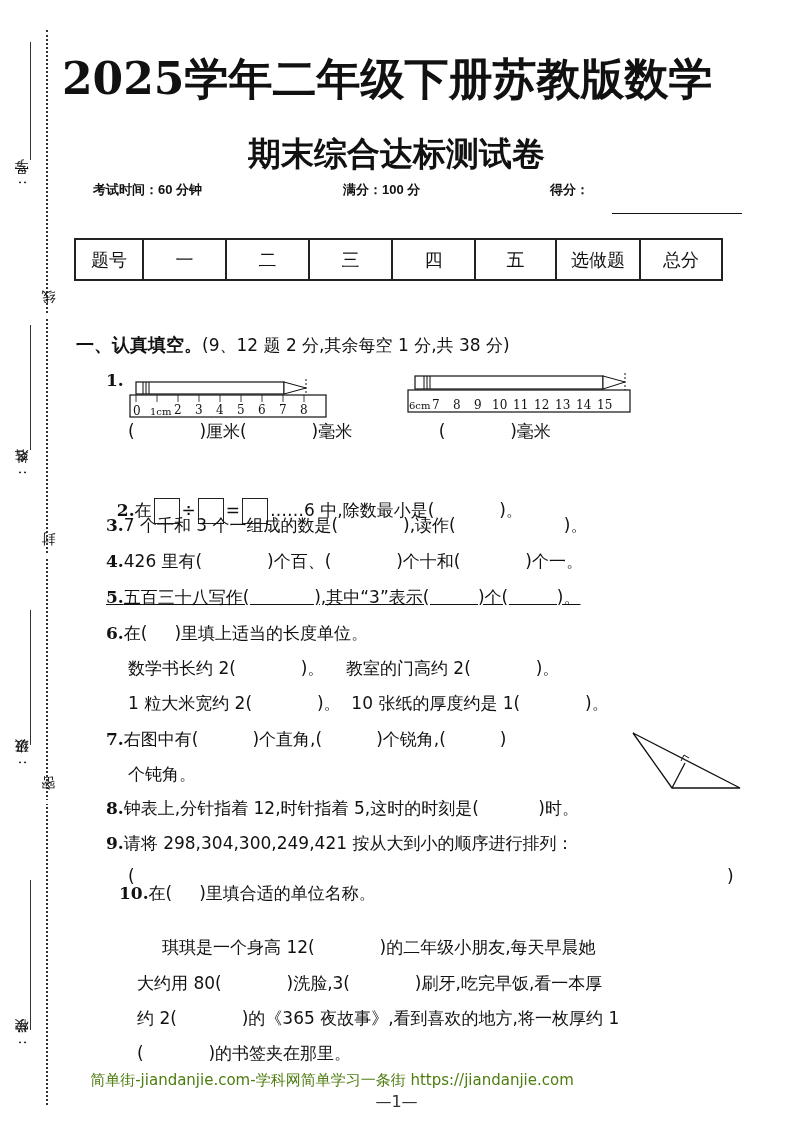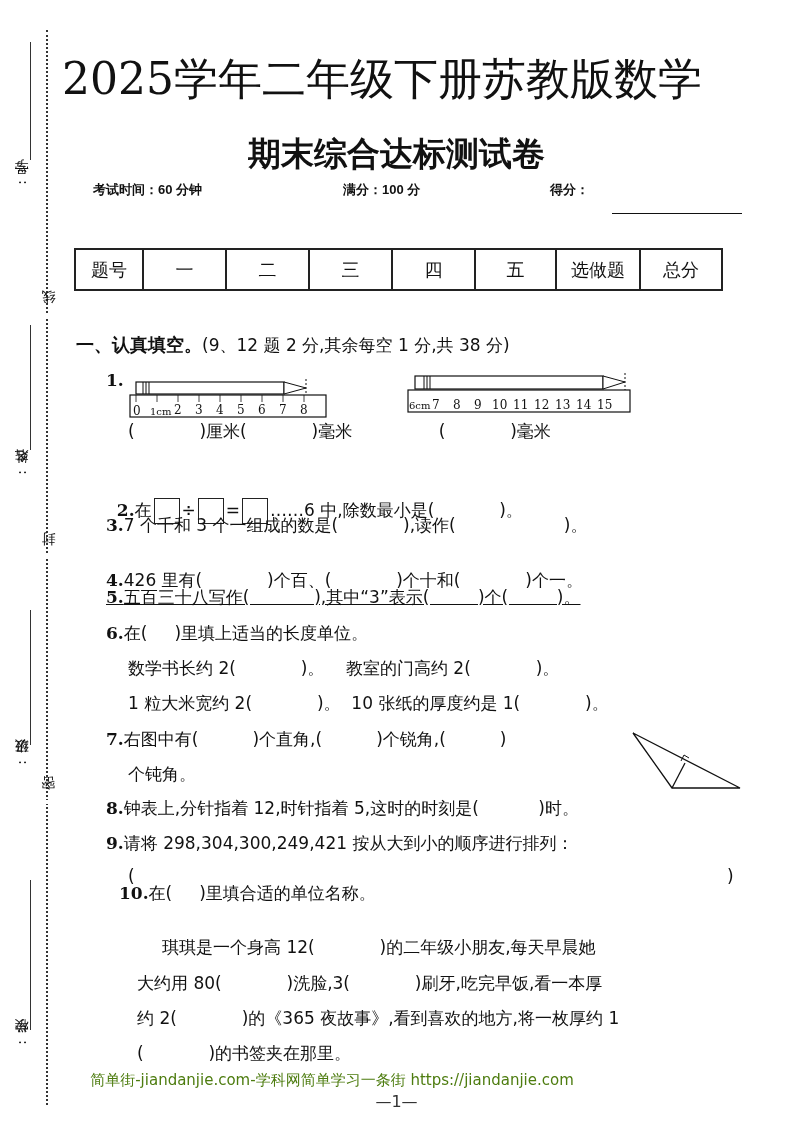--- a/index.html
+++ b/index.html
@@ -5,25 +5,25 @@
   html, body { margin:0; padding:0; background:#fff; }
   body { width:793px; height:1122px; position:relative; overflow:hidden; color:#111;
          font-family:"DejaVu Serif","Liberation Serif",serif; }
   .abs { position:absolute; }
   .margin-dots { position:absolute; left:46px; top:30px; height:1075px; width:0;
                  border-left:2px dotted #333; }
   .vlabel { position:absolute; writing-mode:vertical-rl; transform:rotate(180deg);
             font-size:14px; font-family:"DejaVu Serif",serif; }
   .vline { position:absolute; width:0; border-left:1px solid #333; }
   .seal { position:absolute; left:39px; font-size:14px; background:#fff; padding:2px 0; writing-mode:vertical-rl; transform:rotate(180deg); }
-  .title1 { position:absolute; left:62px; top:50px; width:680px; font-size:44px; font-weight:normal; letter-spacing:0px; white-space:nowrap; font-family:"DejaVu Serif",serif; }
+  .title1 { position:absolute; left:62px; top:50px; width:680px; font-size:44px; font-weight:bold; letter-spacing:0px; white-space:nowrap; font-family:"DejaVu Serif",serif; }
   .title2 { position:absolute; left:0; width:793px; top:132px; text-align:center; font-size:33px; font-weight:bold; font-family:"DejaVu Serif",serif; }
   .info { position:absolute; top:181px; font-size:13px; font-weight:bold; font-family:Liberation Sans, sans-serif; }
   .score-line { position:absolute; left:612px; top:213px; width:130px; border-bottom:1px solid #111; }
-  table.score { position:absolute; left:74px; top:238px; border-collapse:collapse; font-size:18px;margin-top:10px; }
+  table.score { position:absolute; left:74px; top:238px; border-collapse:collapse; font-size:18px; }
   table.score td { border:2px solid #222; height:39px; text-align:center; padding:0; font-family:"DejaVu Sans",sans-serif; }
   .sec-head { position:absolute; left:76px; top:333px; font-size:17px; font-family:"DejaVu Sans",sans-serif;text-align:right; }
   .sec-head b { font-weight:bold; font-size:18px; }
   .q { position:absolute; font-size:17px; white-space:pre; font-family:"DejaVu Sans",sans-serif; }
   .qn { font-weight:bold; font-family:"DejaVu Serif",serif; }
   .box { display:inline-block; width:24px; height:24px; border:1.5px solid #222; vertical-align:middle; margin:0 2px; }
   .footer { position:absolute; left:0; width:664px; top:1071px; text-align:center; font-size:15px; color:#4d7c0f; font-family:"DejaVu Sans",sans-serif; }
   .pageno { position:absolute; left:0; width:793px; top:1092px; text-align:center; font-size:16px; color:#333; font-family:"DejaVu Sans",sans-serif; }
   svg text { font-family:"DejaVu Serif",serif; }
 </style>
@@ -132,21 +132,21 @@
 </svg>
 
 <div class="q" style="left:128px; top:420px;">(            )厘米(            )毫米                (            )毫米</div>
 
 <div class="q" style="left:106px; top:478px;">
   <span class="qn">2.</span><span>在</span><span class="box"></span><span>÷</span><span class="box"></span><span>=</span><span class="box"></span><span>……6 中,除数最小是(            )。</span>
 </div>
 
 <div class="q" style="left:106px; top:514px;"><span class="qn">3.</span><span>7 个千和 3 个一组成的数是(            ),读作(                    )。</span></div>
 
-<div class="q" style="left:106px; top:550px;margin-top:19px;"><span class="qn">4.</span><span>426 里有(            )个百、(            )个十和(            )个一。</span></div>
+<div class="q" style="left:106px; top:550px;"><span class="qn">4.</span><span>426 里有(            )个百、(            )个十和(            )个一。</span></div>
 
 <div class="q" style="left:106px; top:586px;text-decoration:underline;"><span class="qn">5.</span><span>五百三十八写作(            ),其中“3”表示(         )个(         )。</span></div>
 
 <div class="q" style="left:106px; top:622px;"><span class="qn">6.</span><span>在(     )里填上适当的长度单位。</span></div>
 <div class="q" style="left:128px; top:657px;">数学书长约 2(            )。    教室的门高约 2(            )。</div>
 <div class="q" style="left:128px; top:692px;">1 粒大米宽约 2(            )。  10 张纸的厚度约是 1(            )。</div>
 
 <div class="q" style="left:106px; top:728px;"><span class="qn">7.</span><span>右图中有(          )个直角,(          )个锐角,(          )</span></div>
 <div class="q" style="left:128px; top:763px;">个钝角。</div>
 

